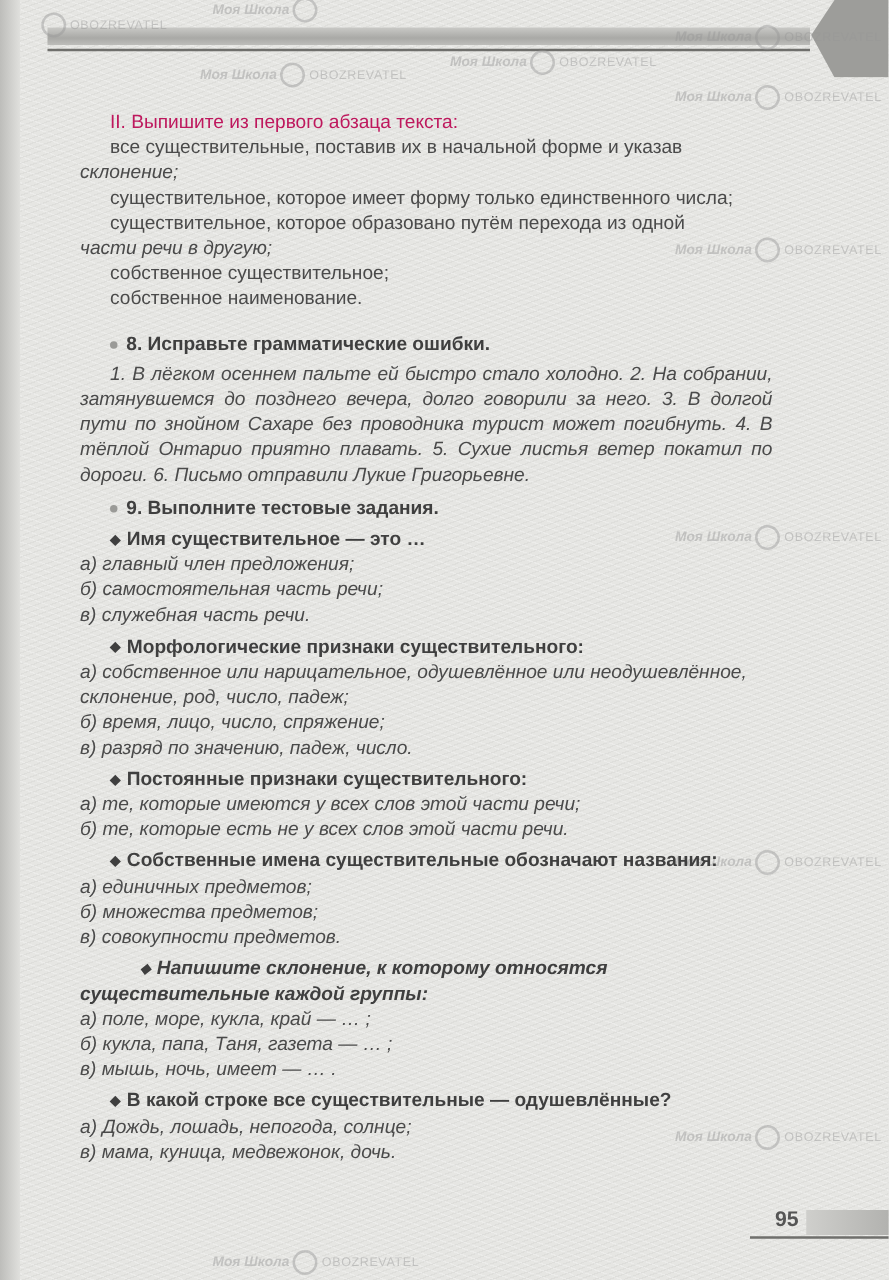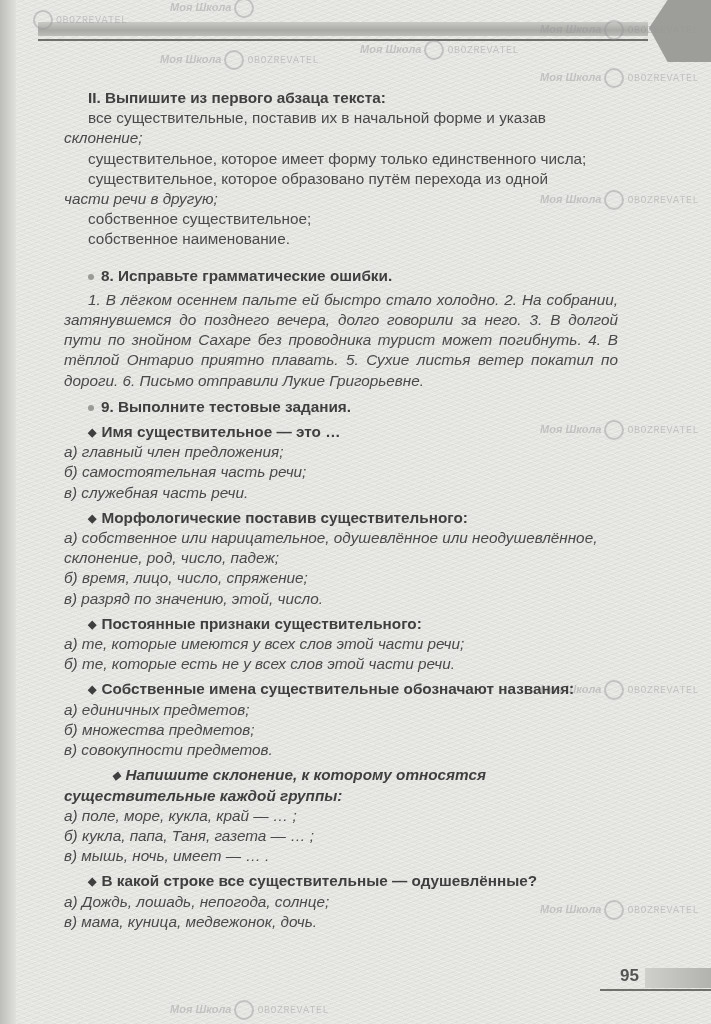--- a/index.html
+++ b/index.html
@@ -43,33 +43,33 @@
   }
   .page-number {
     position: absolute; left: 620px; top: 966px;
     font-size: 17px; font-weight: bold; color: #555;
   }
   .content {
     position: absolute; left: 88px; top: 88px; width: 530px;
     font-size: 15.3px; line-height: 20.2px;
   }
   .content p { margin: 0; }
-  .hd { font-weight: bold; color: #404040; }
+  .hd { font-weight: normal; color: #be185d; }
   .task-h { font-weight: bold; color: #3f3f3f; margin-top: 6px !important; }
   .q { font-weight: bold; color: #3f3f3f; margin-top: 5px !important; }
   .just { text-align: justify; }
   .out { margin-left: -24px !important; font-style: italic; }
   .bullet-dot { display: inline-block; width: 6px; height: 6px; border-radius: 50%; background: #9a9a97; margin-right: 7px; vertical-align: middle; }
   .diamond { display: inline-block; margin-right: 5px; font-size: 11px; vertical-align: 1px; }
   .wm {
     position: absolute; font-size: 11px; font-style: italic; font-weight: bold;
     color: rgba(150,150,150,0.45); white-space: nowrap;
   }
   .wm .circ { display:inline-block; width:16px; height:16px; border-radius:50%; border:2px solid rgba(150,150,150,0.45); vertical-align:middle; margin:0 3px; }
-  .wm .brand { font-style: normal; font-weight: normal; font-size: 10px; letter-spacing: 0.5px; font-family: Liberation Mono, monospace; }
+  .wm .brand { font-style: normal; font-weight: normal; font-size: 10px; letter-spacing: 0.5px; }
 </style>
 </head>
 <body>
 
 <div class="paper"></div>
 <div class="left-edge"></div>
 <div class="top-bar"></div>
 <div class="top-rule"></div>
 <div class="top-tab"></div>
 
@@ -106,24 +106,24 @@
     <p class="task-h"><span class="bullet-dot"></span><span>9. Выполните тестовые задания.</span></p>
 
     <div>
       <p class="q"><span class="diamond">◆</span><span>Имя существительное — это …</span></p>
       <p class="out">а) главный член предложения;</p>
       <p class="out">б) самостоятельная часть речи;</p>
       <p class="out">в) служебная часть речи.</p>
     </div>
 
     <div>
-      <p class="q"><span class="diamond">◆</span><span>Морфологические поставив существительного:</span></p>
+      <p class="q"><span class="diamond">◆</span><span>Морфологические признаки существительного:</span></p>
       <p class="out">а) собственное или нарицательное, одушевлённое или неодушевлённое, склонение, род, число, падеж;</p>
       <p class="out">б) время, лицо, число, спряжение;</p>
-      <p class="out">в) разряд по значению, этой, число.</p>
+      <p class="out">в) разряд по значению, падеж, число.</p>
     </div>
 
     <div>
       <p class="q"><span class="diamond">◆</span><span>Постоянные признаки существительного:</span></p>
       <p class="out">а) те, которые имеются у всех слов этой части речи;</p>
       <p class="out">б) те, которые есть не у всех слов этой части речи.</p>
     </div>
 
     <div>
       <p class="q"><span class="diamond">◆</span><span>Собственные имена существительные обозначают названия:</span></p>

